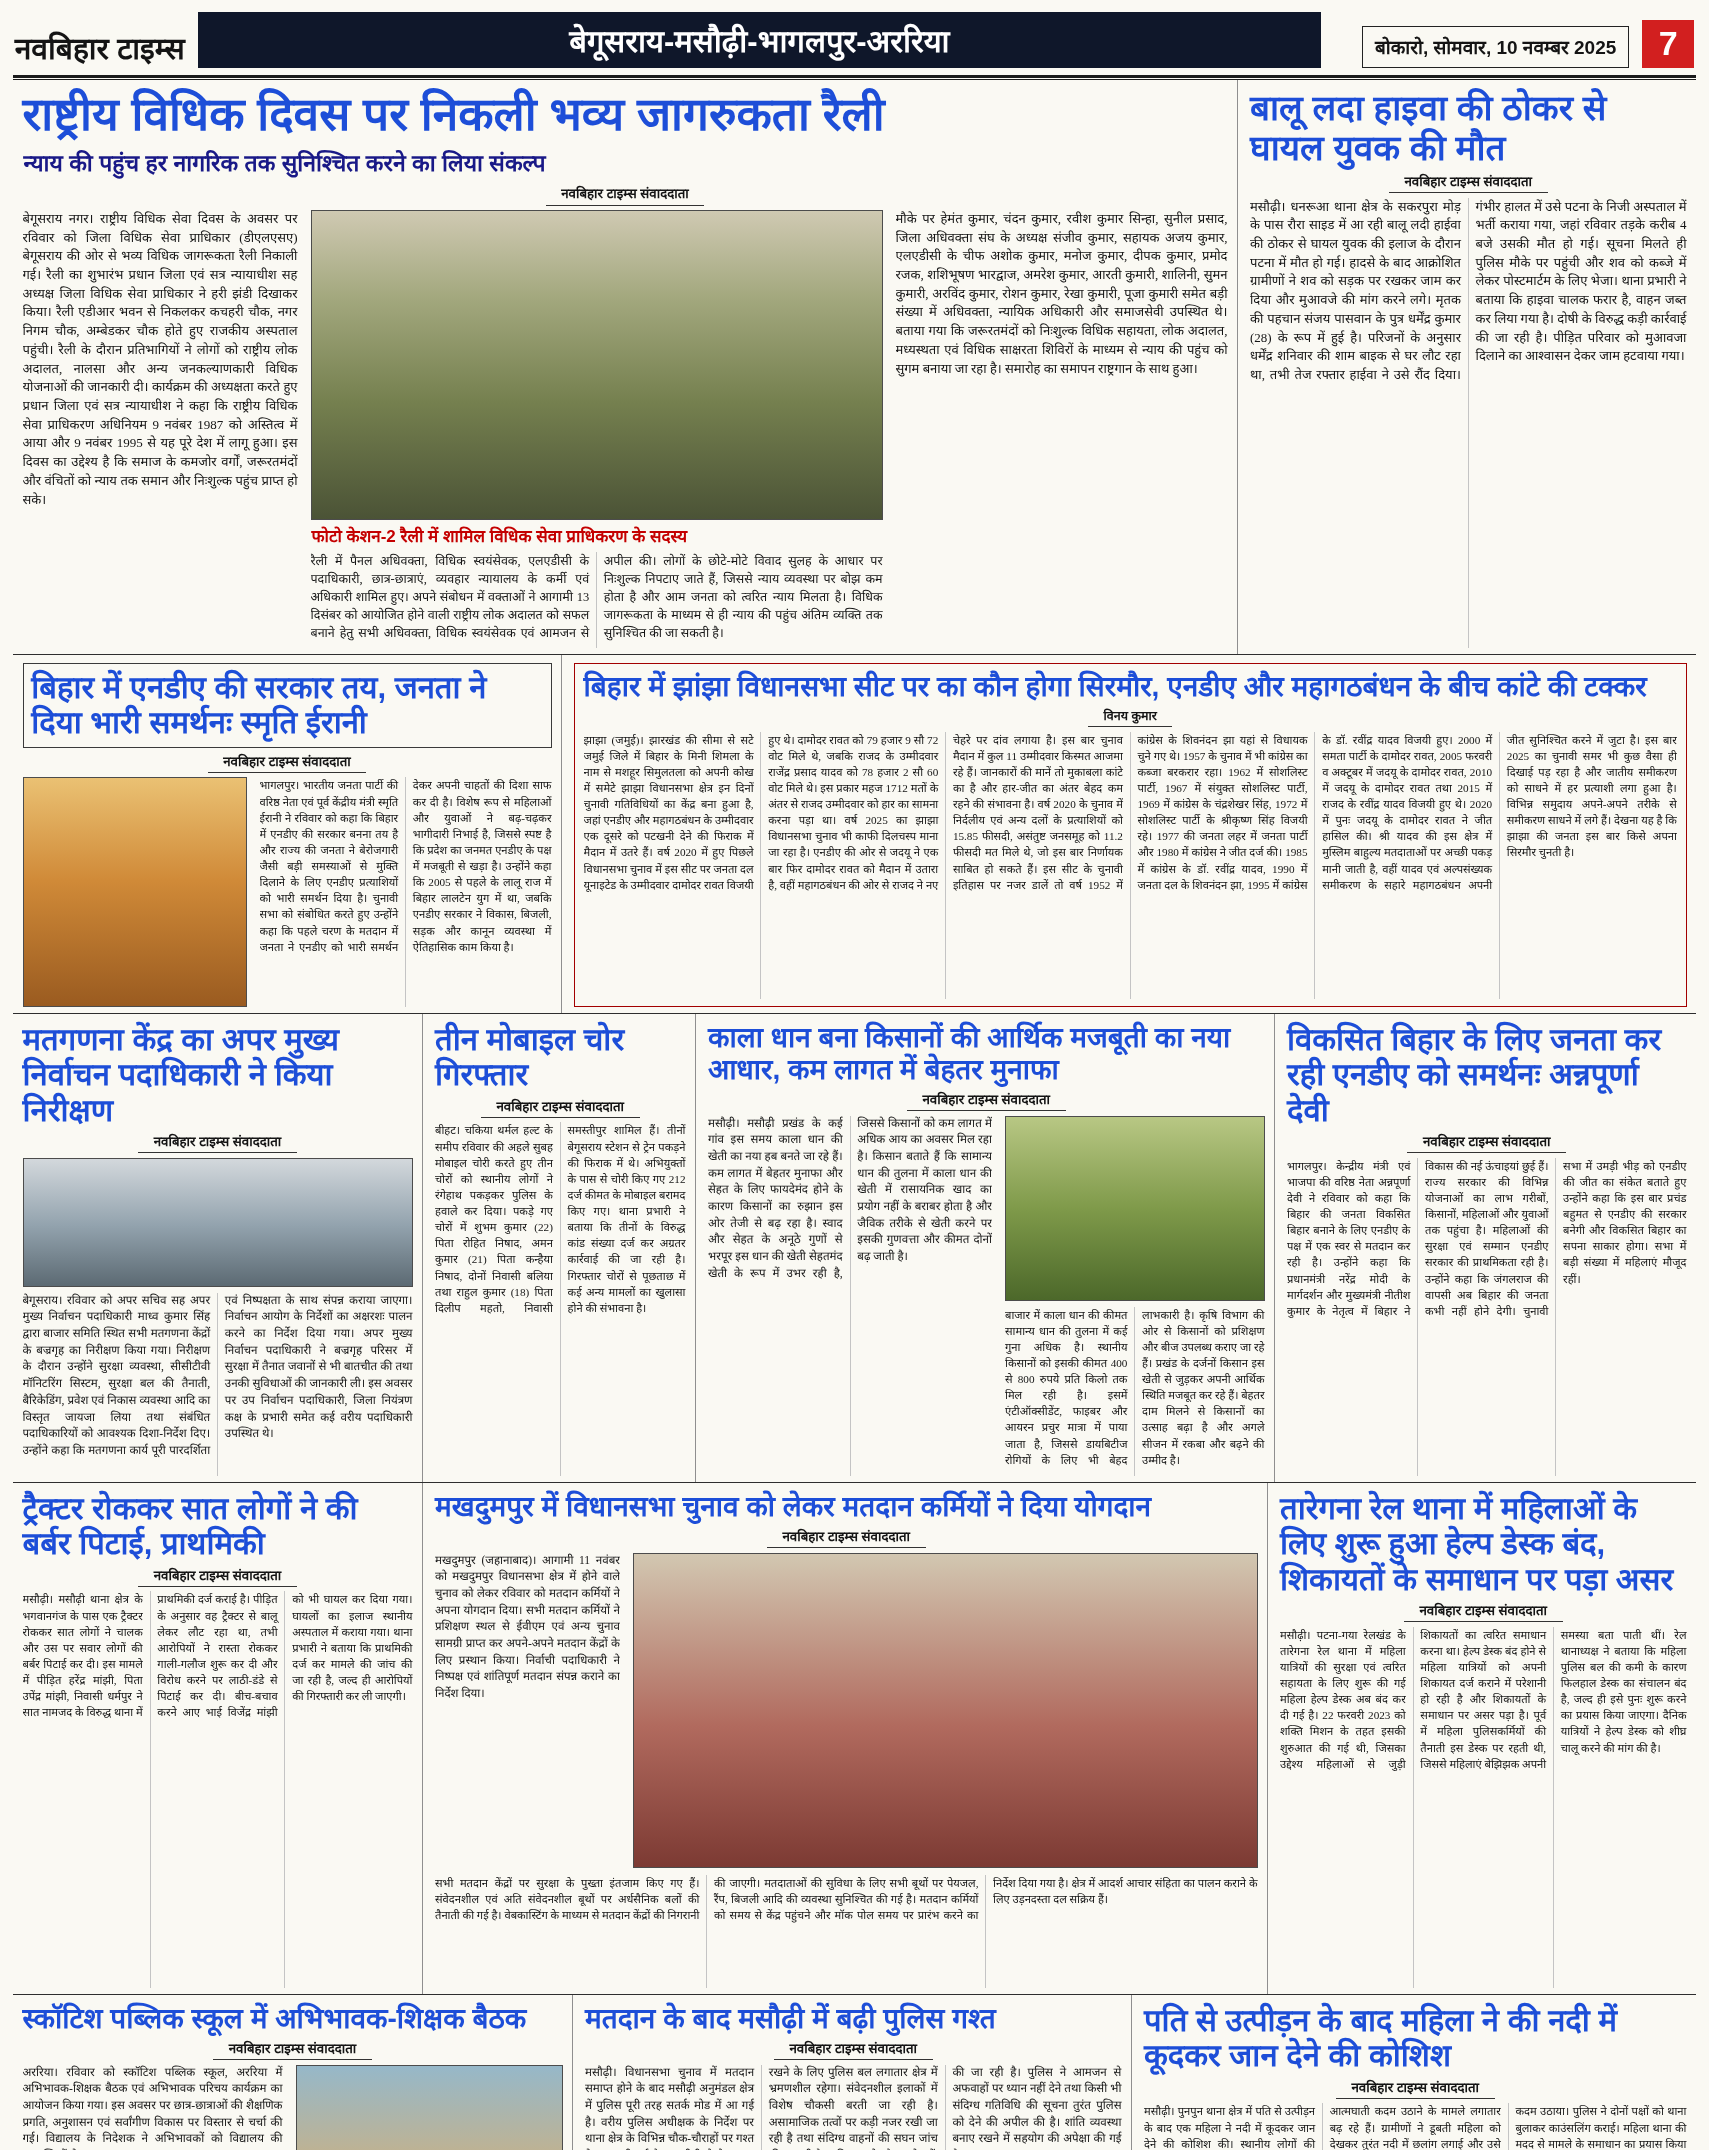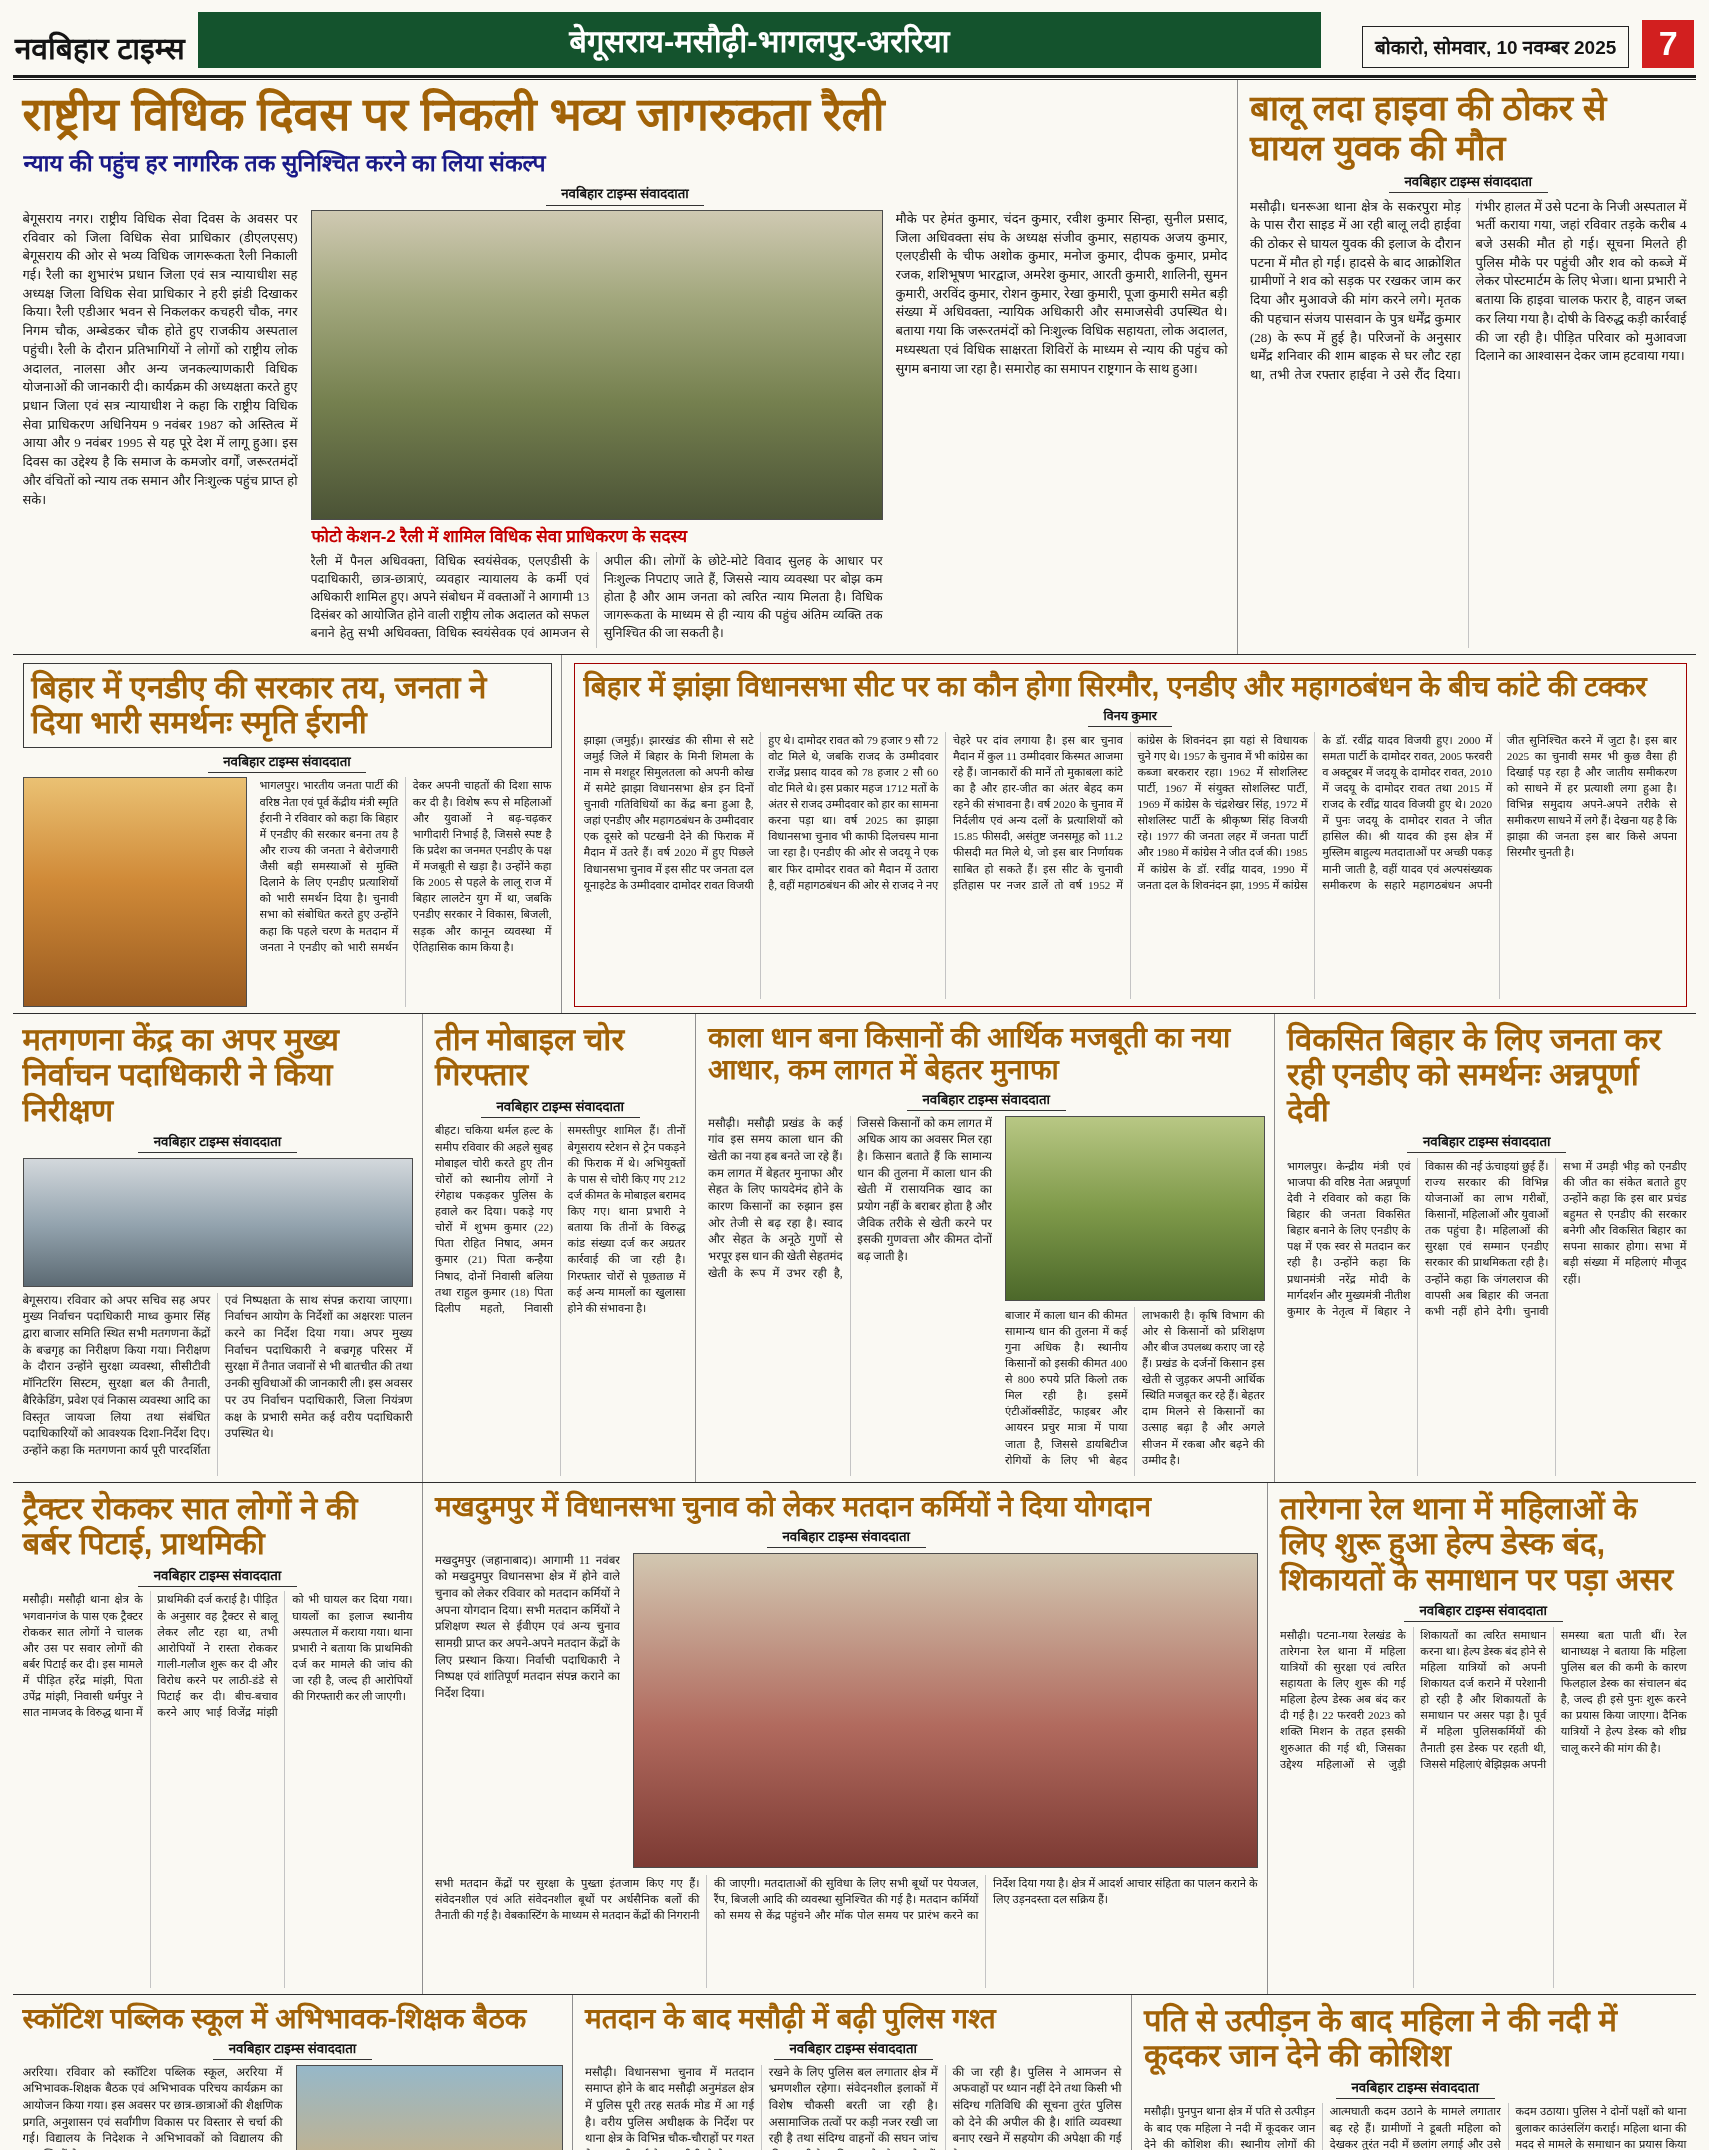--- a/index.html
+++ b/index.html
@@ -3,33 +3,33 @@
 <meta charset="utf-8">
 <style>
   * { margin:0; padding:0; box-sizing:border-box; }
   html,body { background:#dedcd4; }
   body { font-family:"Liberation Serif","DejaVu Serif",serif; color:#141414; }
   .paper { width:1709px; height:2693px; background:#faf9f3; margin:0 auto; padding:10.3px 13px 3.4px; overflow:hidden; display:flex; flex-direction:column; }
 
   
   .hdr { display:flex; align-items:flex-end; gap:13px; padding:1.7px 1.7px 6.9px; }
   .masthead { font-family:"Liberation Sans","DejaVu Sans",sans-serif; font-weight:bold; font-size:30px; white-space:nowrap; }
-  .banner { flex:1; background:#14532d; color:#ffffff; font-family:"Liberation Sans","DejaVu Sans",sans-serif; font-weight:bold; font-size:31px; text-align:center; padding:6.9px 4.3px; }
+  .banner { flex:1; background:#0f172a; color:#ffffff; font-family:"Liberation Sans","DejaVu Sans",sans-serif; font-weight:bold; font-size:31px; text-align:center; padding:6.9px 4.3px; }
   .datebox { font-family:"Liberation Sans","DejaVu Sans",sans-serif; font-weight:bold; font-size:19px; border:1.3px solid #222; padding:6.9px 12px; white-space:nowrap;margin-left:28px; }
   .pagenum { background:#d21f1f; color:#fff; font-family:"Liberation Sans","DejaVu Sans",sans-serif; font-weight:bold; font-size:34px; width:52px; height:48px; display:flex; align-items:center; justify-content:center; }
   .rule { border-top:3px solid #1b1b1b; border-bottom:0.9px solid #1b1b1b; height:5.6px; }
 
   
   .row { display:flex; min-height:0; }
   .row + .row { border-top:1.7px solid #2e2e2e; }
   .r1{height:574px}.r2{height:359px}.r3{height:469px}.r4{height:512px}.r5{height:624px}
   .cell { padding:7.7px 9.5px 6px; min-width:0; display:flex; flex-direction:column; }
   .cell + .cell { border-left:0.9px solid #8f8f8f;padding-left:12px; }
 
-  h1,h2,h3 { font-family:"Liberation Sans","DejaVu Sans",sans-serif; line-height:1.14; font-weight:bold; color:#a16207; }
+  h1,h2,h3 { font-family:"Liberation Sans","DejaVu Sans",sans-serif; line-height:1.14; font-weight:bold; color:#1d4ed8; }
   .hl-xl{font-size:46px;} .hl-lg{font-size:35px;} .hl-md{font-size:28px;} .hl-sm{font-size:31px;}
   .boxed { border:1.3px solid #3a3a3a; padding:6px 7.7px; }
   .subhead { font-family:"Liberation Sans","DejaVu Sans",sans-serif; font-weight:bold; font-size:23px; color:#191987; padding:6px 0.9px 1.7px; }
   .byline { font-family:"Liberation Sans","DejaVu Sans",sans-serif; font-weight:bold; font-size:13.3px; text-align:center; margin:4.3px auto 4.3px; width:fit-content; border-bottom:1.3px solid #333; padding:0 15.5px 2.2px; }
   .byline.small { font-size:12.5px; }
 
   .body { font-size:13px; line-height:1.44; text-align:justify; column-gap:14.6px; column-rule:0.4px solid #c4c4c4; overflow:hidden; min-height:0; }
   .fs26{font-size:11.2px}.fs27{font-size:11.6px}.fs29{font-size:12.5px}.fs30{font-size:13px}
   .c1{column-count:1}.c2{column-count:2}.c3{column-count:3}.c6{column-count:6}
   .fill { flex:1; min-height:0; }

